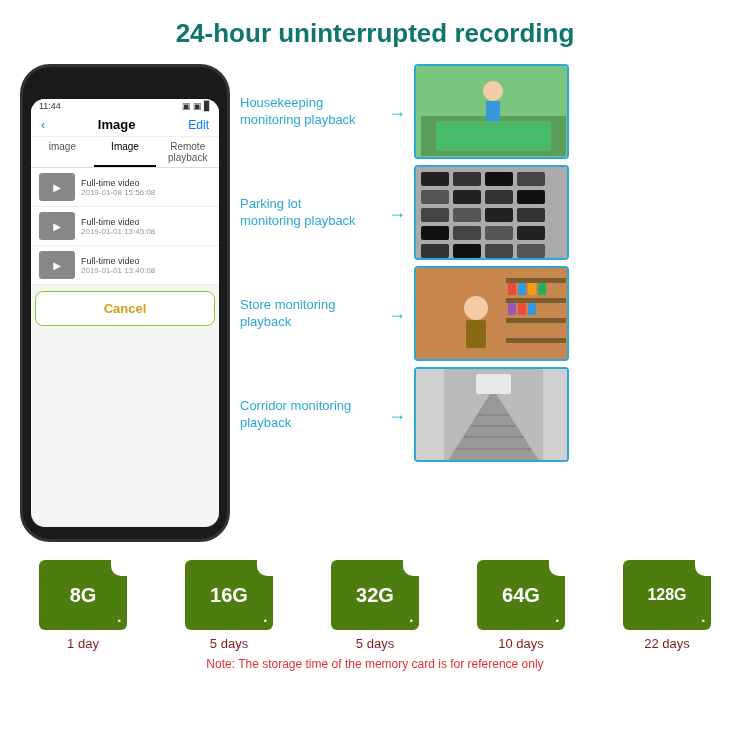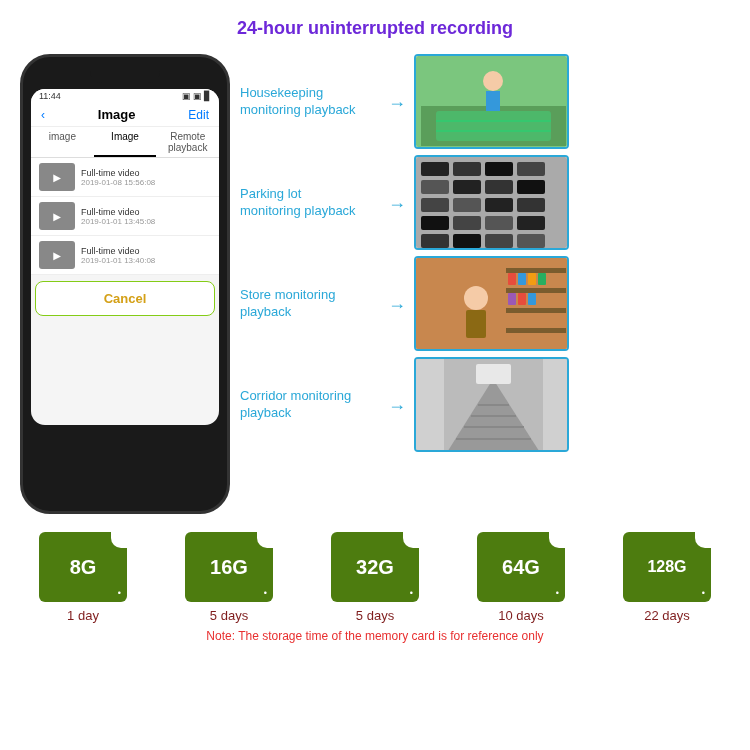--- a/index.html
+++ b/index.html
@@ -9,23 +9,23 @@
       background: #ffffff;
       font-family: Arial, sans-serif;
       overflow: hidden;
       position: relative;
     }
 
     
     .header {
       text-align: center;
       padding: 18px 20px 10px;
-      font-size: 18px;
+      font-size: 26px;
       font-weight: bold;
-      color: #6d28d9;
+      color: #0f766e;
     }
 
     
     .main-content {
       display: flex;
       flex-direction: row;
       padding: 0 20px;
       gap: 10px;
       margin-top: 5px;
     }
@@ -47,21 +47,21 @@
       background: #1a1a1a;
       border-radius: 0 0 12px 12px;
       margin: 0 auto 6px;
       position: relative;
       z-index: 2;
     }
     .phone-screen {
       background: #f5f5f5;
       border-radius: 14px;
       overflow: hidden;
-      height: 336px;
+      height: 428px;
     }
     .phone-status-bar {
       background: #fff;
       display: flex;
       justify-content: space-between;
       align-items: center;
       padding: 2px 8px;
       font-size: 9px;
       color: #333;
     }

